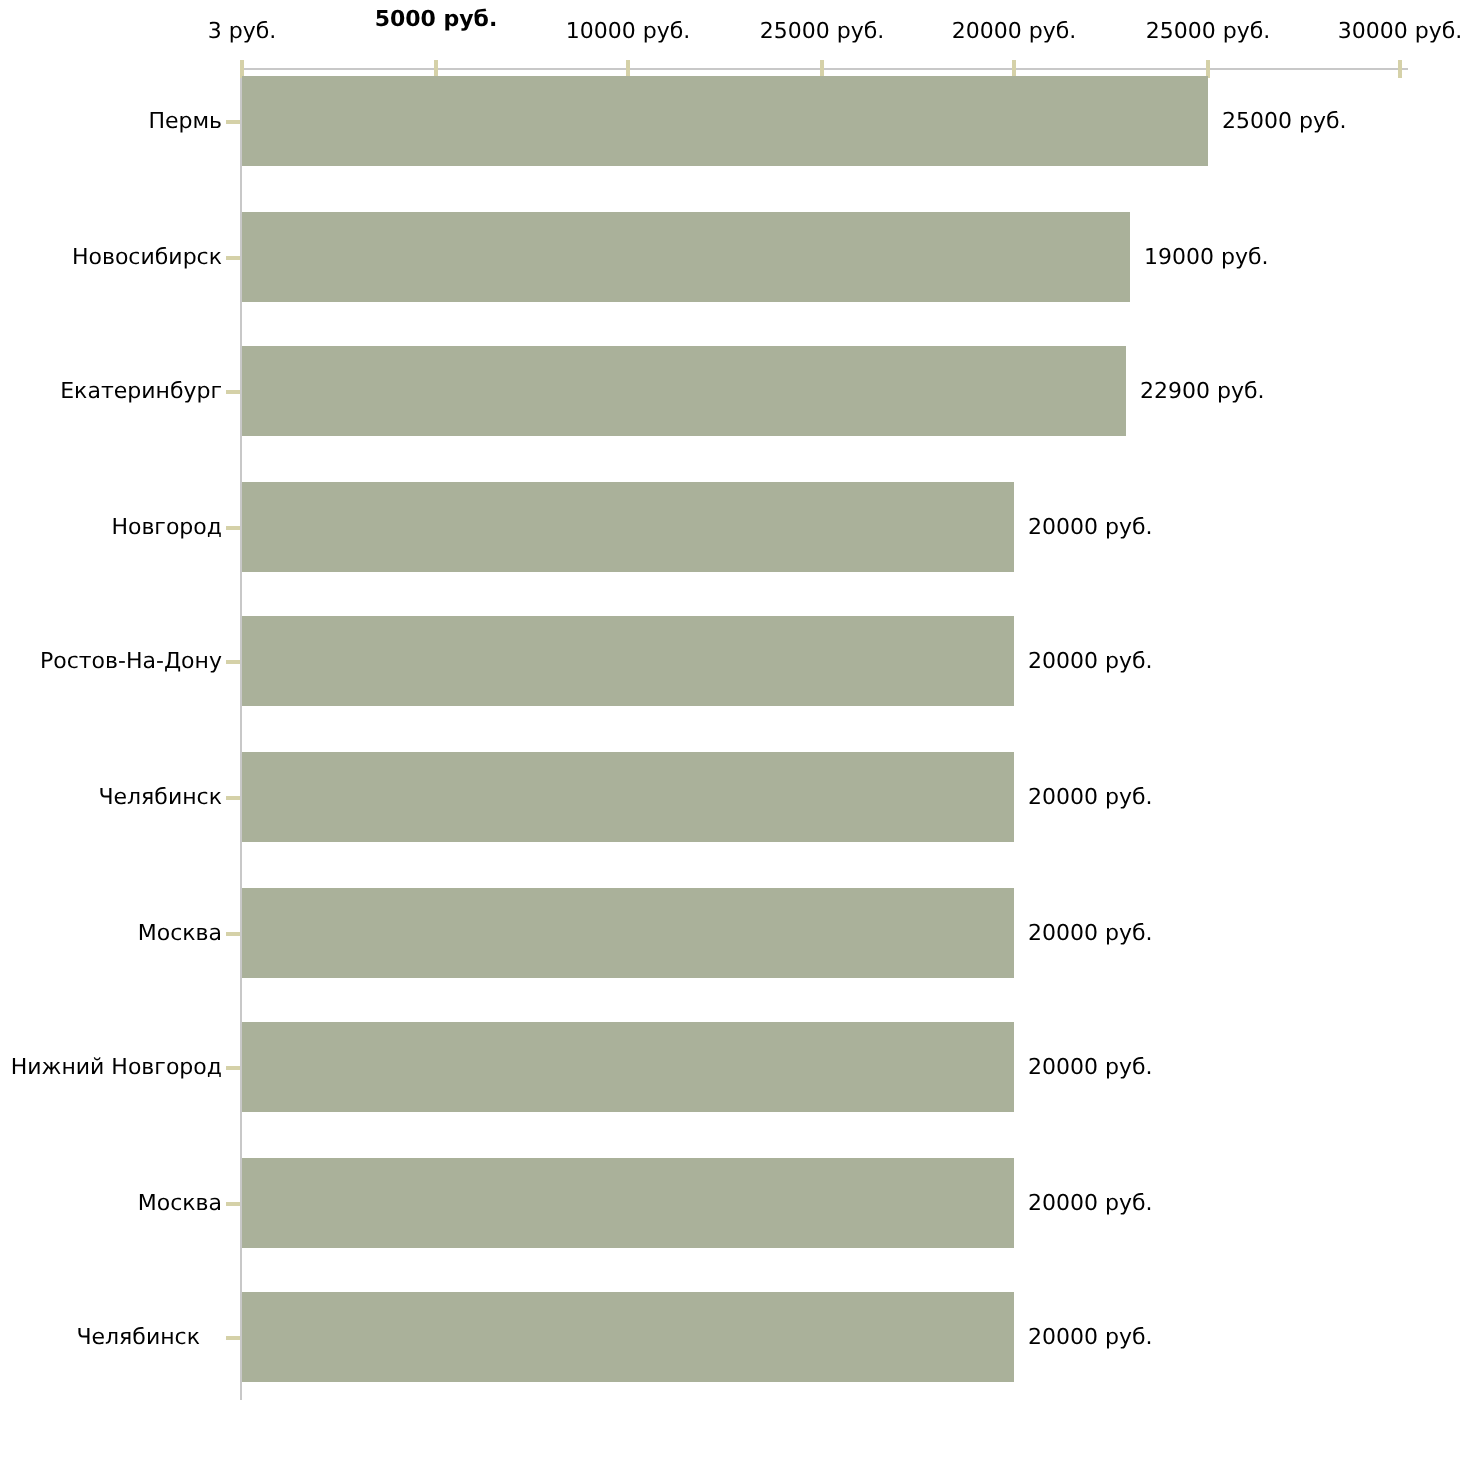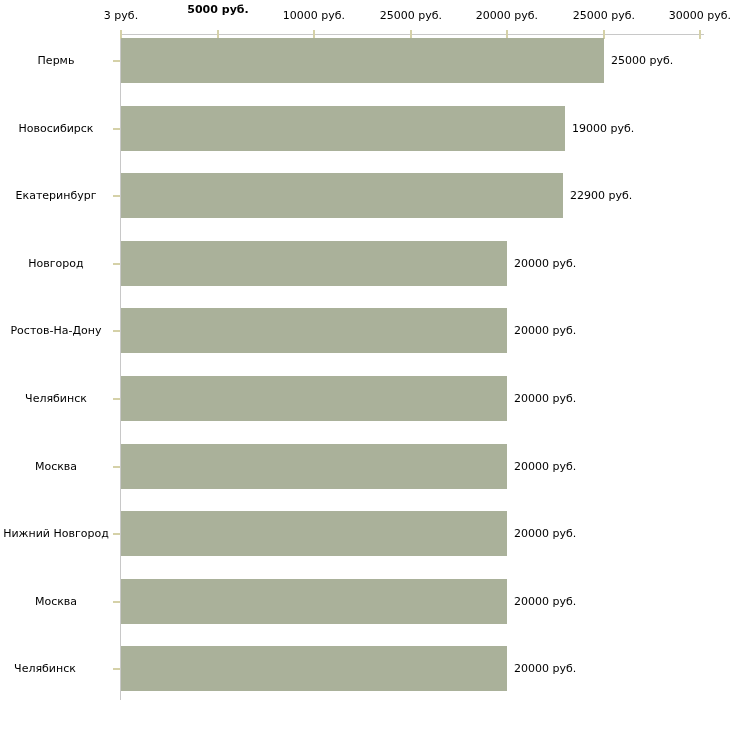--- a/index.html
+++ b/index.html
@@ -15,21 +15,21 @@
     position: relative;
     width: 730px; height: 730px;
   }
   #plot { position: absolute; inset: 0; }
   #plot > div { position: absolute; box-sizing: border-box; }
   .hline, .vline { background: var(--axis, #c8c8c8); }
   .tick  { background: var(--tick, #d5d1a8); }
   .ytick { background: var(--tick, #d5d1a8); }
   .bar   { background: var(--bar, #aab19a); }
   .xlabel { text-align: center; white-space: nowrap; line-height: 14px; }
-  .cat    { text-align: center;  white-space: nowrap; line-height: 15px; }
+  .cat    { text-align: right;  white-space: nowrap; line-height: 15px; }
   .val    { text-align: left;   white-space: nowrap; line-height: 15px; }
 </style>
 </head>
 <body>
 
 <div id="chart">
   <div id="plot">
       <div class="hline" style="left: 121px; top: 34px; width: 583px; height: 1px;"></div>
       <div class="vline" style="left: 120px; top: 34px; width: 1px; height: 666px;"></div>
       <div class="tick" style="left: 120px; top: 30px; width: 2px; height: 9px;"></div>

